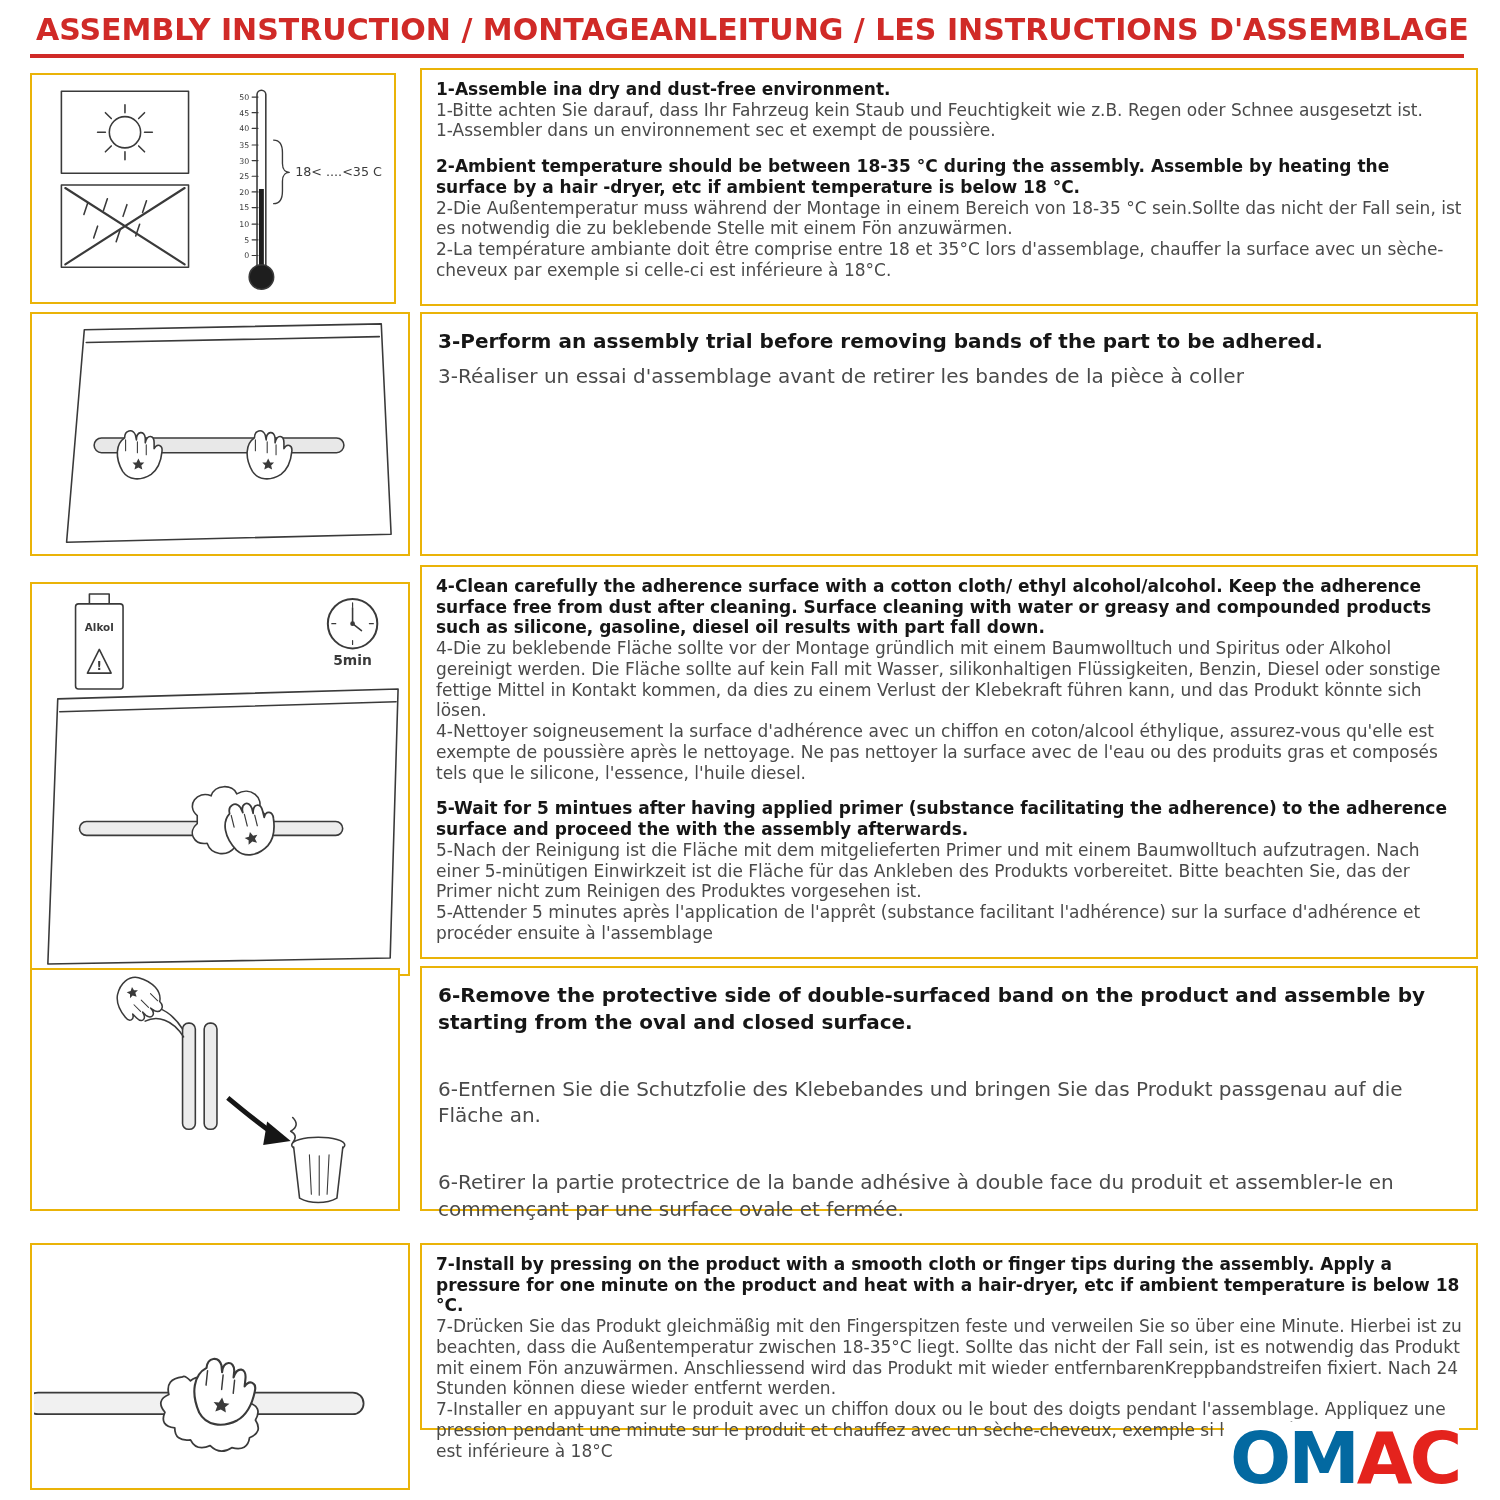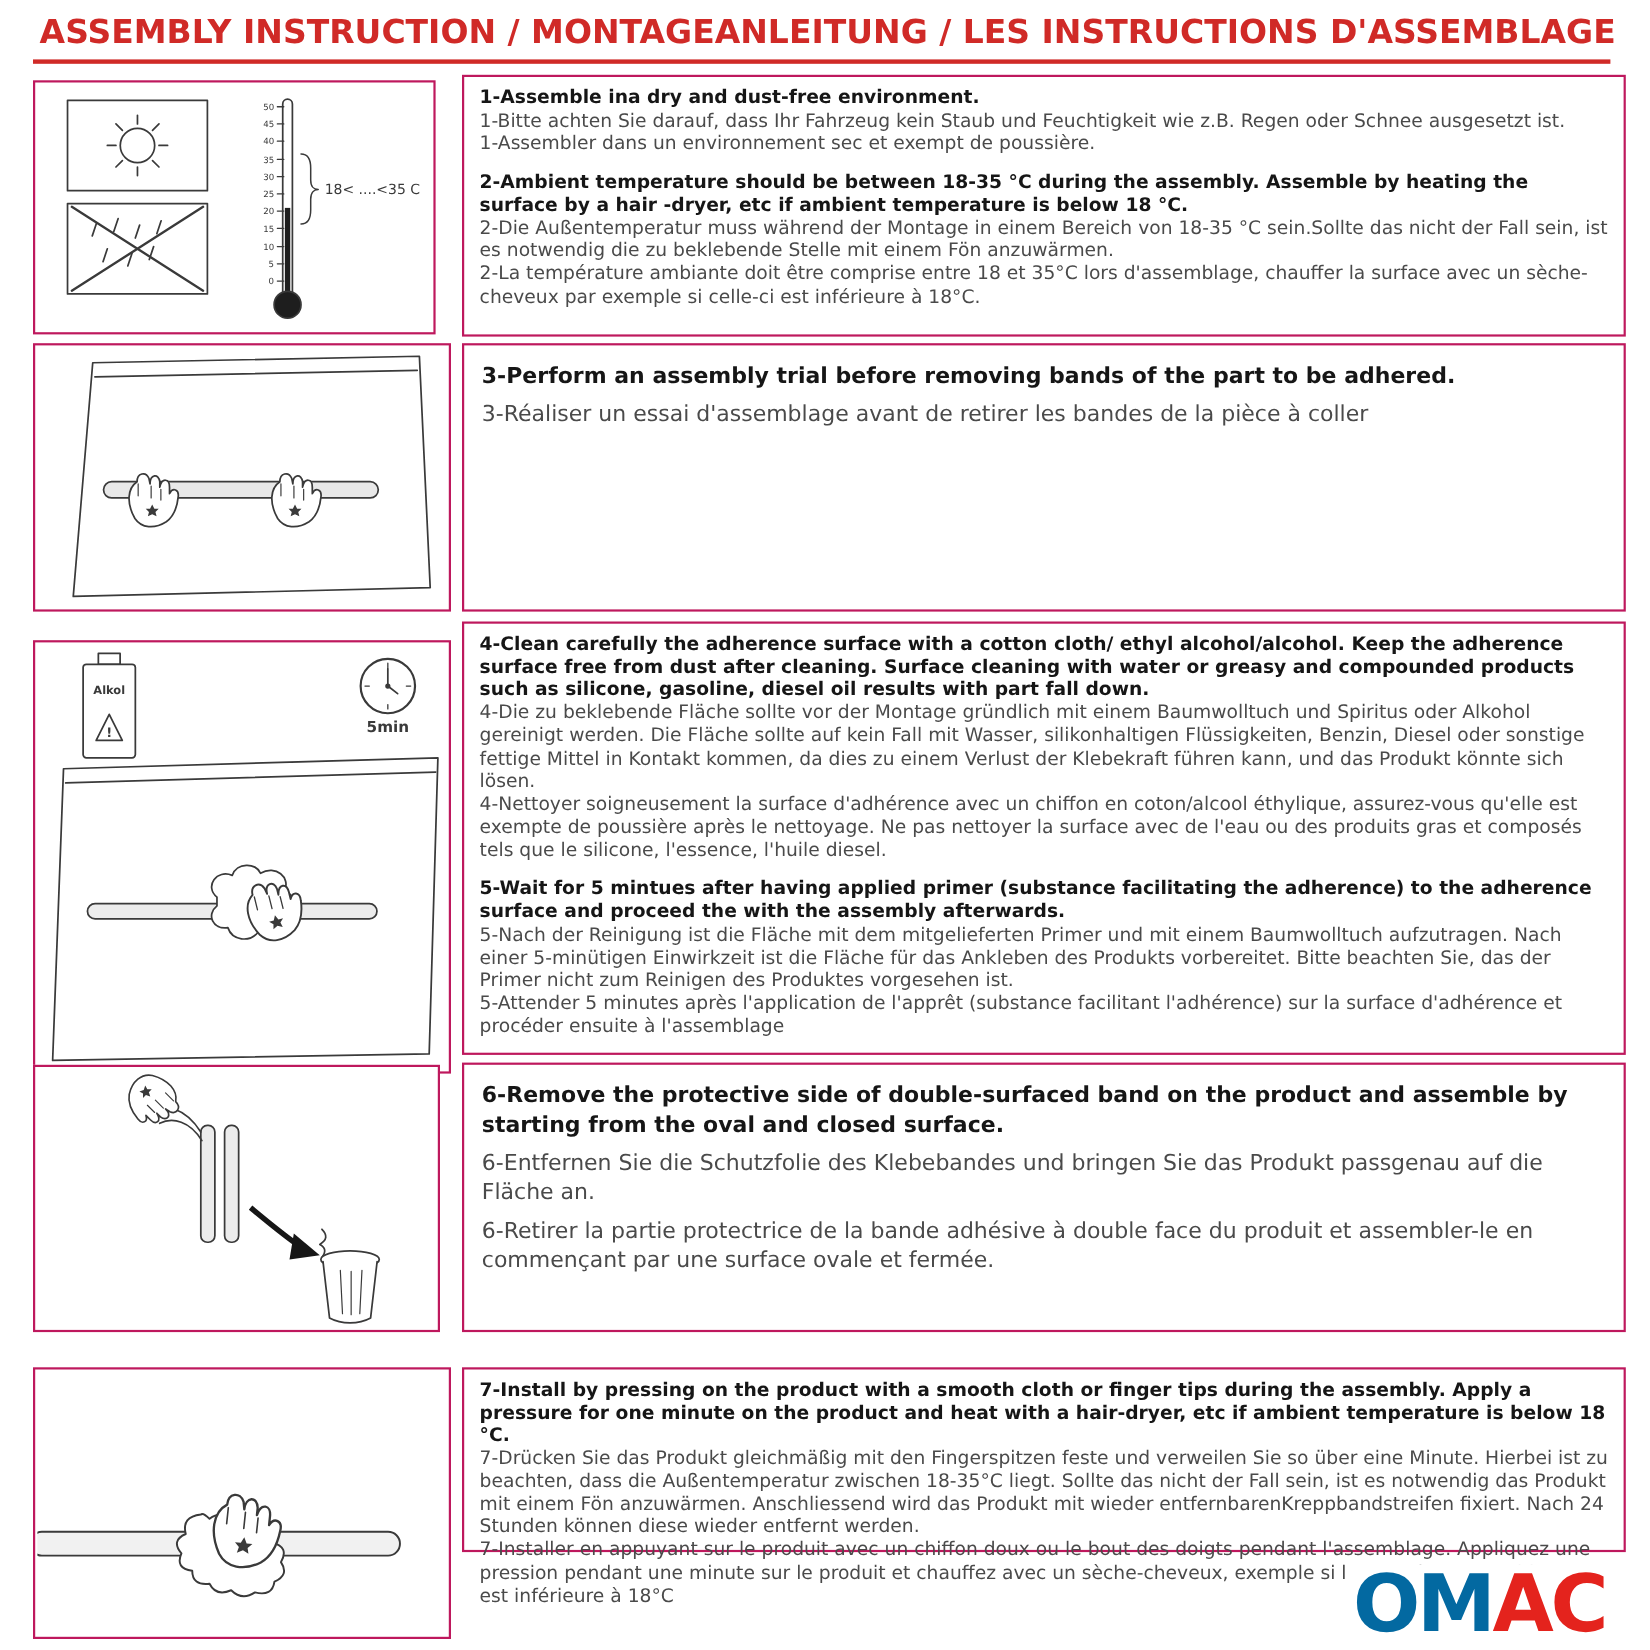--- a/index.html
+++ b/index.html
@@ -6,40 +6,40 @@
   html,body { background:#ffffff; }
   .page {
     position:relative; width:1500px; height:1500px; background:#ffffff;
     font-family:"DejaVu Sans", sans-serif; color:#4a4a4a; overflow:hidden;
   }
   .title {
     position:absolute; left:36px; top:12px; font-size:30px; font-weight:bold;
     color:#d02a27; letter-spacing:0px; white-space:nowrap;
   }
   .title-rule { position:absolute; left:30px; top:54px; width:1434px; height:4px; background:#d02a27; }
-  .box { position:absolute; border:2px solid #be185d; background:#fff; }
+  .box { position:absolute; border:2px solid #eab308; background:#fff; }
   .illus { display:flex; align-items:center; justify-content:center; padding:2px; }
   .illus svg { width:100%; height:100%; }
   .tbox { color:#4a4a4a; }
   .small { padding:9px 14px; }
   .small p { font-size:17px; line-height:1.22; margin:0; }
   .big { display:flex; flex-direction:column; padding:10px 16px; }
   .big p { font-size:20px; line-height:1.34; margin:4px 0; }
   p.b { font-weight:bold; color:#161616; }
   .gap { margin-top:15px !important; }
   #b1l{left:30px; top:73px;  width:366px; height:231px;}
   #b1r{left:420px;top:68px;  width:1058px;height:238px;}
   #b2l{left:30px; top:312px; width:380px; height:244px;}
   #b2r{left:420px;top:312px; width:1058px;height:244px;}
   #b3l{left:30px; top:565px; width:380px; height:394px;margin-top:17px;}
   #b3r{left:420px;top:565px; width:1058px;height:394px;}
   #b4l{left:30px; top:968px; width:370px; height:243px;}
-  #b4r{left:420px;top:966px; width:1058px;height:245px;}
+  #b4r{left:420px;top:966px; width:1058px;height:245px;gap:32px;}
   #b5l{left:30px; top:1243px;width:380px; height:247px;}
-  #b5r{left:420px;top:1243px;width:1058px;height:168px;}
+  #b5r{left:420px;top:1243px;width:1058px;height:187px;}
   .logo {
     position:absolute; left:1224px; top:1422px; font-size:72px; font-weight:bold;
     letter-spacing:-3px; line-height:1; background:#fff; padding-left:6px; white-space:nowrap;
   }
   .logo .lb { color:#0369a1; }
   .logo .lr { color:#e4231d; }
 </style>
 </head>
 <body>
 

